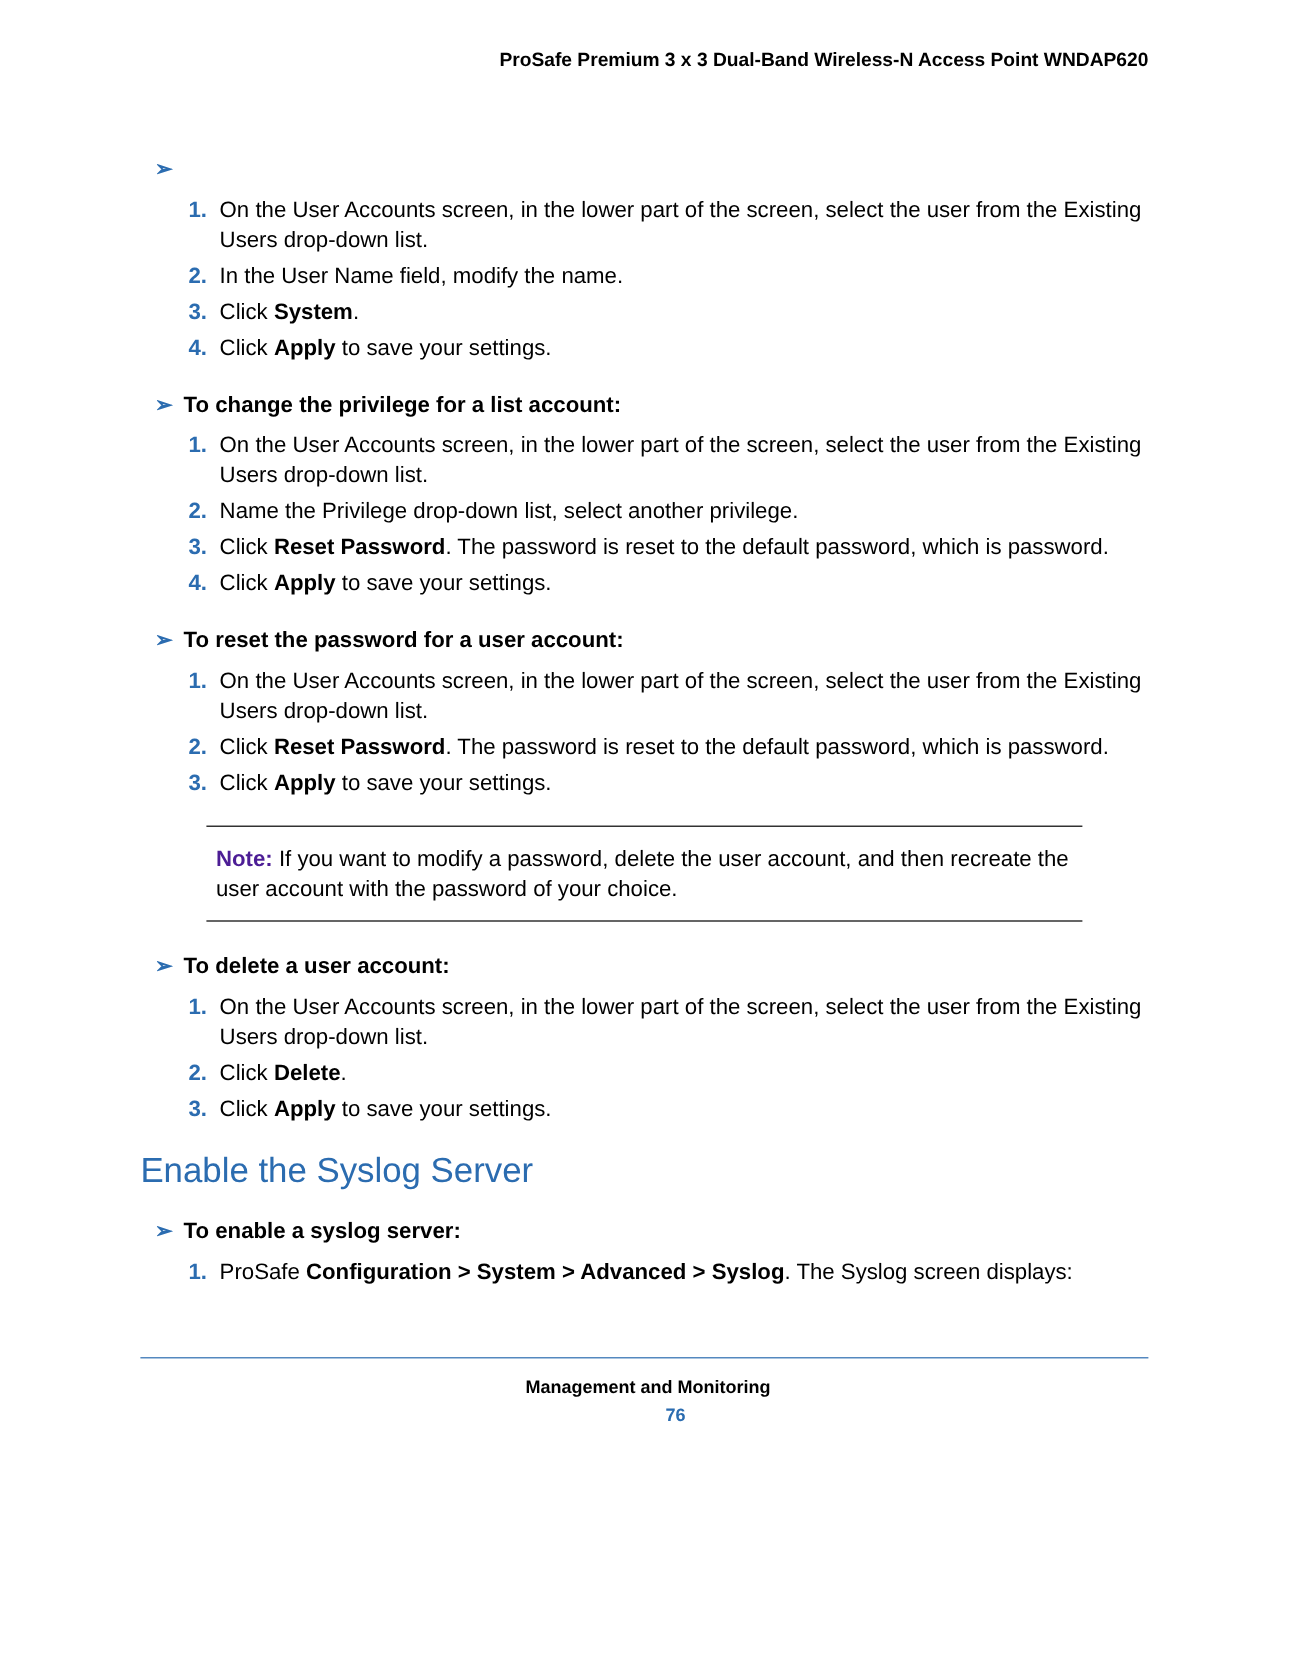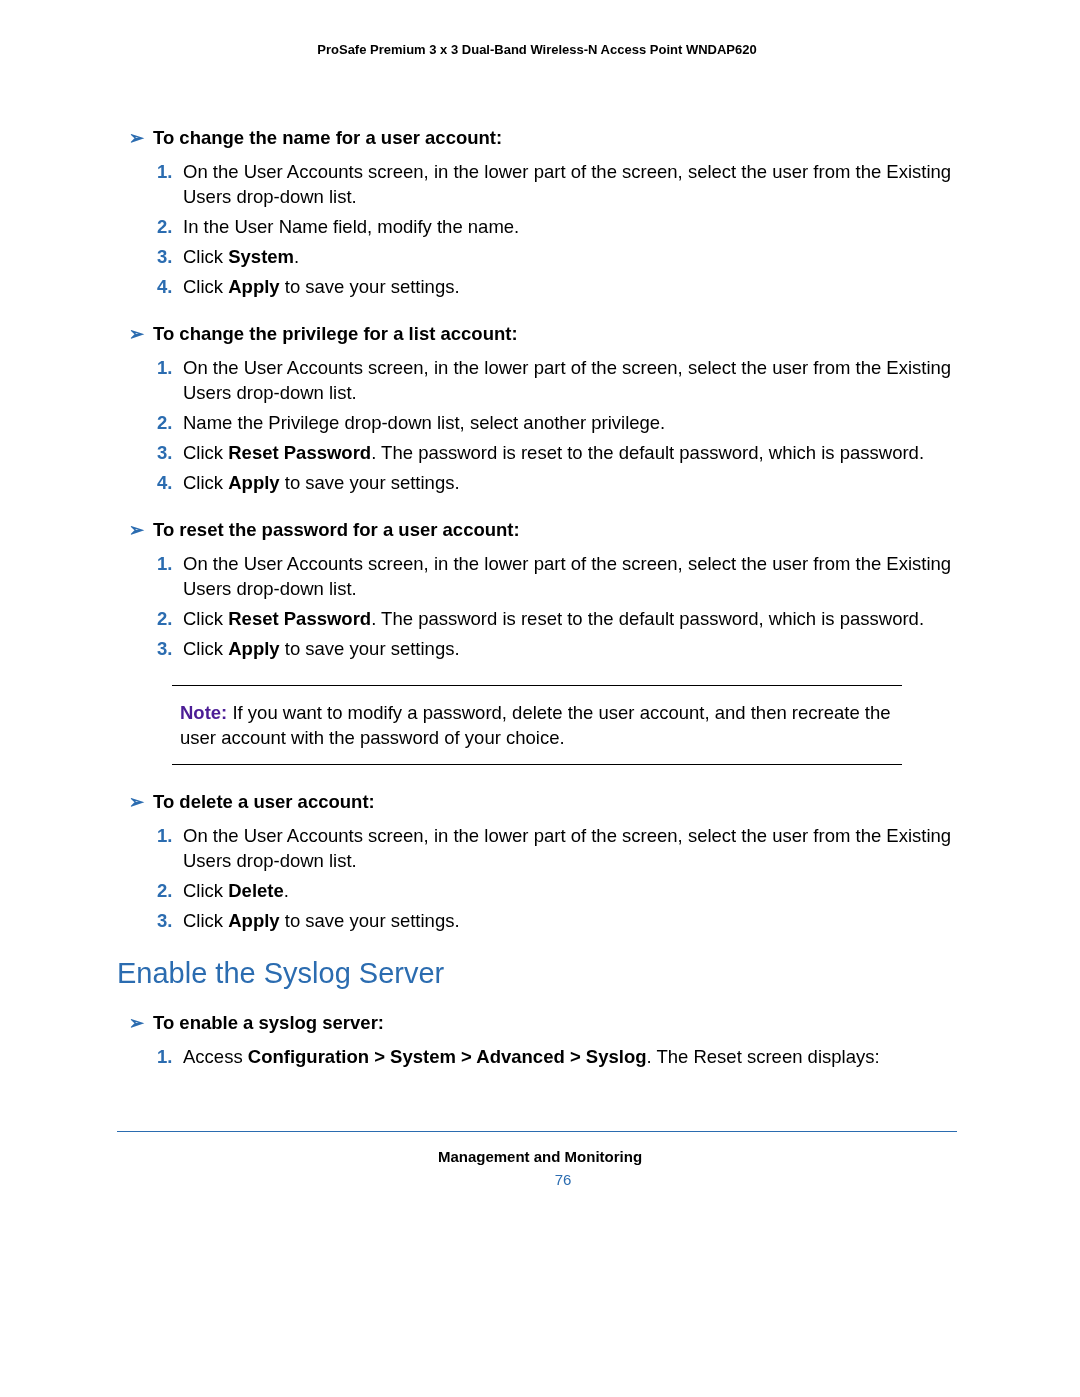--- a/index.html
+++ b/index.html
@@ -13,22 +13,22 @@
     position: relative;
   }
   .page {
     position: absolute;
     left: 117px;
     top: 0;
     width: 840px;
     padding-top: 42px;
   }
   .doc-header {
-    text-align: center;
-    font-size: 13px;
+    text-align: right;
+    font-size: 16px;
     font-weight: bold;
     margin-bottom: 70px;
   }
   .task {
     margin-left: 12px;
     margin-bottom: 6px;
   }
   .task-title {
     font-weight: bold;
     font-size: 18.5px;
@@ -100,36 +100,35 @@
     text-align: center;
   }
   .footer-title {
     font-weight: bold;
     font-size: 15px;
     margin-bottom: 6px;
     text-align: center;
   }
   .footer-page {
     color: #2b6cb0;
-    font-weight: normal;
+    font-weight: bold;
     font-size: 15px;
     padding-left: 46px;
   }
 </style>
 </head>
 <body>
 
 <div class="page">
 
   <div class="doc-header">ProSafe Premium 3 x 3 Dual-Band Wireless-N Access Point WNDAP620</div>
 
   <div class="task">
     <div class="task-title">
       <span class="chev">➢</span>
-      <span>To change the name for a user account:</span>
     </div>
     <ol class="steps">
       <li>
           <span class="num">1.</span>
           <span class="steptext"><span>On the User Accounts screen, in the lower part of the screen, select the user from the Existing Users drop-down list.</span></span>
         </li>
       <li>
           <span class="num">2.</span>
           <span class="steptext"><span>In the User Name field, modify the name.</span></span>
         </li>
@@ -218,21 +217,21 @@
   <h2 class="section-h2">Enable the Syslog Server</h2>
 
   <div class="task">
     <div class="task-title">
       <span class="chev">➢</span>
       <span>To enable a syslog server:</span>
     </div>
     <ol class="steps">
       <li>
           <span class="num">1.</span>
-          <span class="steptext"><span>Access </span><b>Configuration &gt; System &gt; Advanced &gt; Syslog</b><span>. The Reset screen displays:</span></span>
+          <span class="steptext"><span>ProSafe </span><b>Configuration &gt; System &gt; Advanced &gt; Syslog</b><span>. The Syslog screen displays:</span></span>
         </li>
     </ol>
   </div>
 
 </div>
 
 <div class="footer-rule"></div>
 <div class="footer">
   <div class="footer-title">Management and Monitoring</div>
   <div class="footer-page">76</div>

